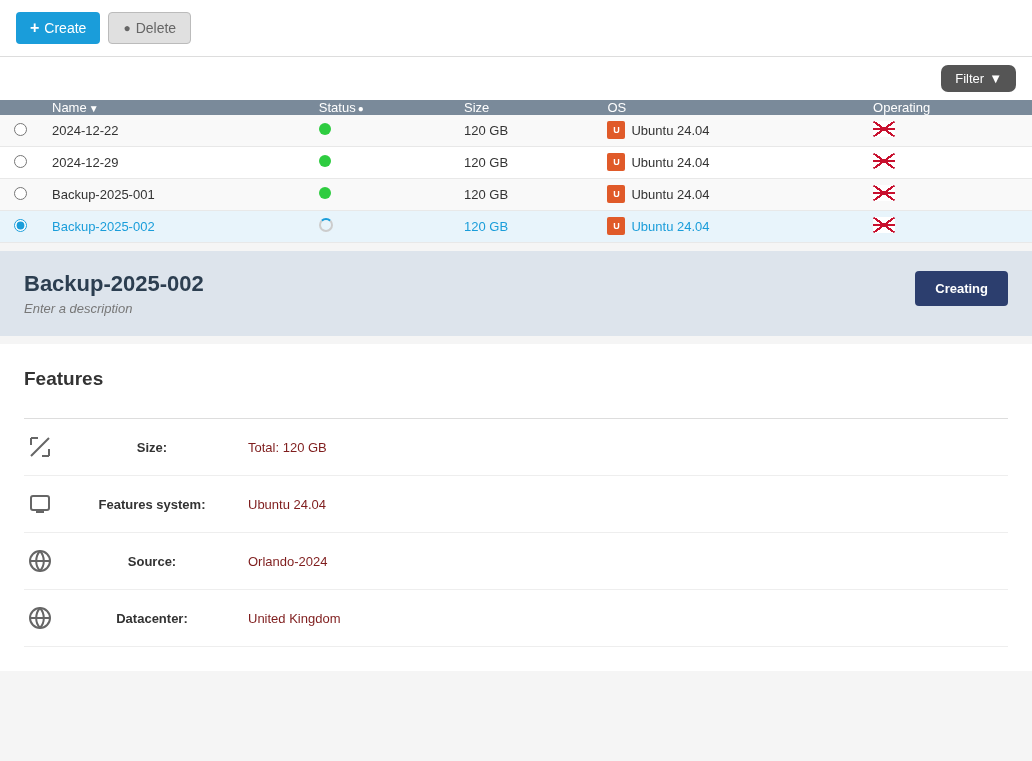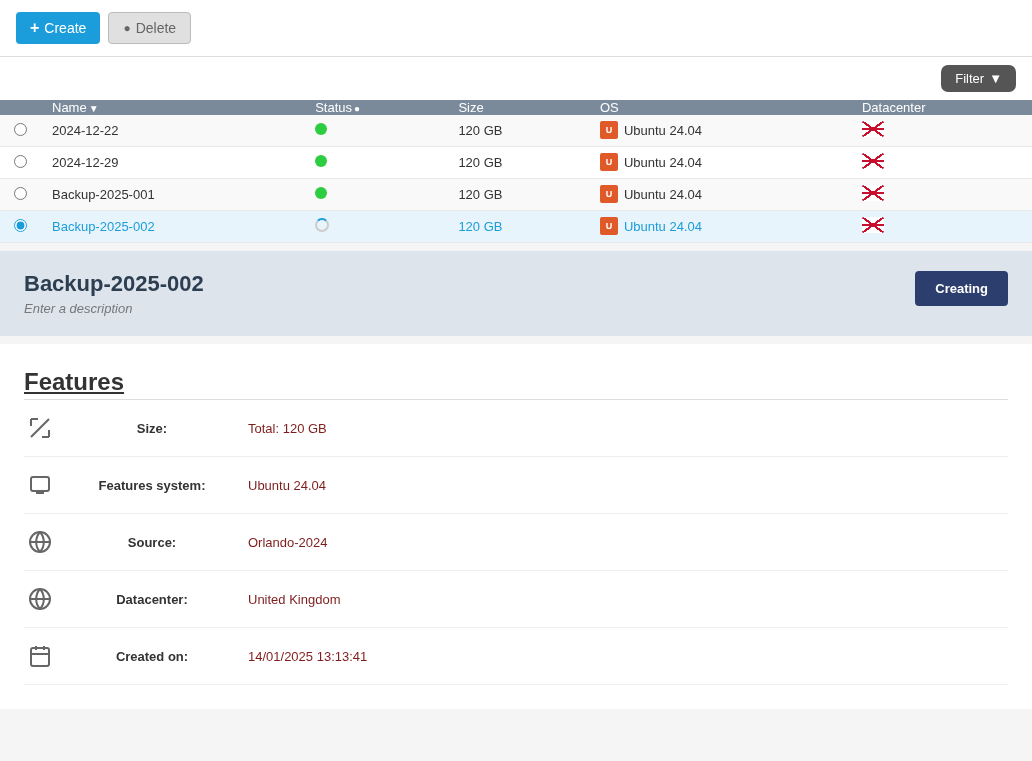--- a/index.html
+++ b/index.html
@@ -56,21 +56,21 @@
         linear-gradient(#fff 42%, #c8102e 42%, #c8102e 58%, #fff 58%) center/25% 100%,
         linear-gradient(90deg, #fff 42%, #c8102e 42%, #c8102e 58%, #fff 58%) center/100% 25%;
     }
 
     .detail-panel { background: #dde4ec; padding: 20px 24px; margin-top: 8px; display: flex; align-items: flex-start; justify-content: space-between; }
     .detail-title { font-size: 22px; font-weight: bold; color: #2c3e50; margin-bottom: 4px; }
     .detail-desc { color: #777; font-style: italic; font-size: 13px; }
     .btn-creating { background: #2c3e6e; color: #fff; border: none; padding: 10px 20px; border-radius: 4px; font-size: 13px; font-weight: bold; cursor: default; }
 
     .features-section { background: #fff; padding: 24px; margin-top: 8px; }
-    .features-title { font-size: 24px; font-weight: bold; margin-bottom: 3px; color: #333; text-decoration: underline; }
+    .features-title { font-size: 19px; font-weight: bold; margin-bottom: 28px; color: #333; }
     .features-divider { border: none; border-top: 1px solid #ddd; margin-bottom: 0; }
 
     .feature-row { display: flex; align-items: center; padding: 12px 0; border-bottom: 1px solid #eee; gap: 16px; }
     .feature-icon { width: 32px; height: 32px; display: flex; align-items: center; justify-content: center; flex-shrink: 0; }
     .feature-icon svg { width: 24px; height: 24px; }
     .feature-label { font-weight: bold; color: #333; min-width: 160px; font-size: 13px; text-align: center; }
     .feature-value { color: #7f1d1d; font-size: 13px; }
 
     .sort-indicator { font-size: 10px; margin-left: 2px; }
   </style>
@@ -99,21 +99,21 @@
 
 <div class="table-container">
   <table>
     <thead>
       <tr>
         <th></th>
         <th>Name<span class="sort-indicator">▼</span></th>
         <th>Status<span class="sort-indicator">●</span></th>
         <th>Size</th>
         <th>OS</th>
-        <th>Datacenter</th>
+        <th>Operating</th>
       </tr>
     </thead>
     <tbody id="table-body">
     <tr>
           <td class="radio-cell"><input type="radio" name="backup-select" style=""></td>
           <td>2024-12-22</td>
           <td><span class="status-dot status-green"></span></td>
           <td>120 GB</td>
           <td class="os-cell">
             <span class="os-icon">U</span>
@@ -205,26 +205,14 @@
         <div class="feature-icon">
           <svg viewBox="0 0 24 24" fill="none" stroke="#666" stroke-width="2">
             <circle cx="12" cy="12" r="10"></circle>
             <path d="M12 2a15 15 0 010 20M12 2a15 15 0 000 20"></path>
             <line x1="2" y1="12" x2="22" y2="12"></line>
           </svg>
         </div>
         <span class="feature-label">Datacenter:</span>
         <span class="feature-value">United Kingdom</span>
       </div>
-      <div class="feature-row">
-        <div class="feature-icon">
-          <svg viewBox="0 0 24 24" fill="none" stroke="#666" stroke-width="2">
-            <rect x="3" y="4" width="18" height="18" rx="2"></rect>
-            <line x1="16" y1="2" x2="16" y2="6"></line>
-            <line x1="8" y1="2" x2="8" y2="6"></line>
-            <line x1="3" y1="10" x2="21" y2="10"></line>
-          </svg>
-        </div>
-        <span class="feature-label">Created on:</span>
-        <span class="feature-value">14/01/2025 13:13:41</span>
-      </div>
     </div>
 </div>
 
 </body></html>

